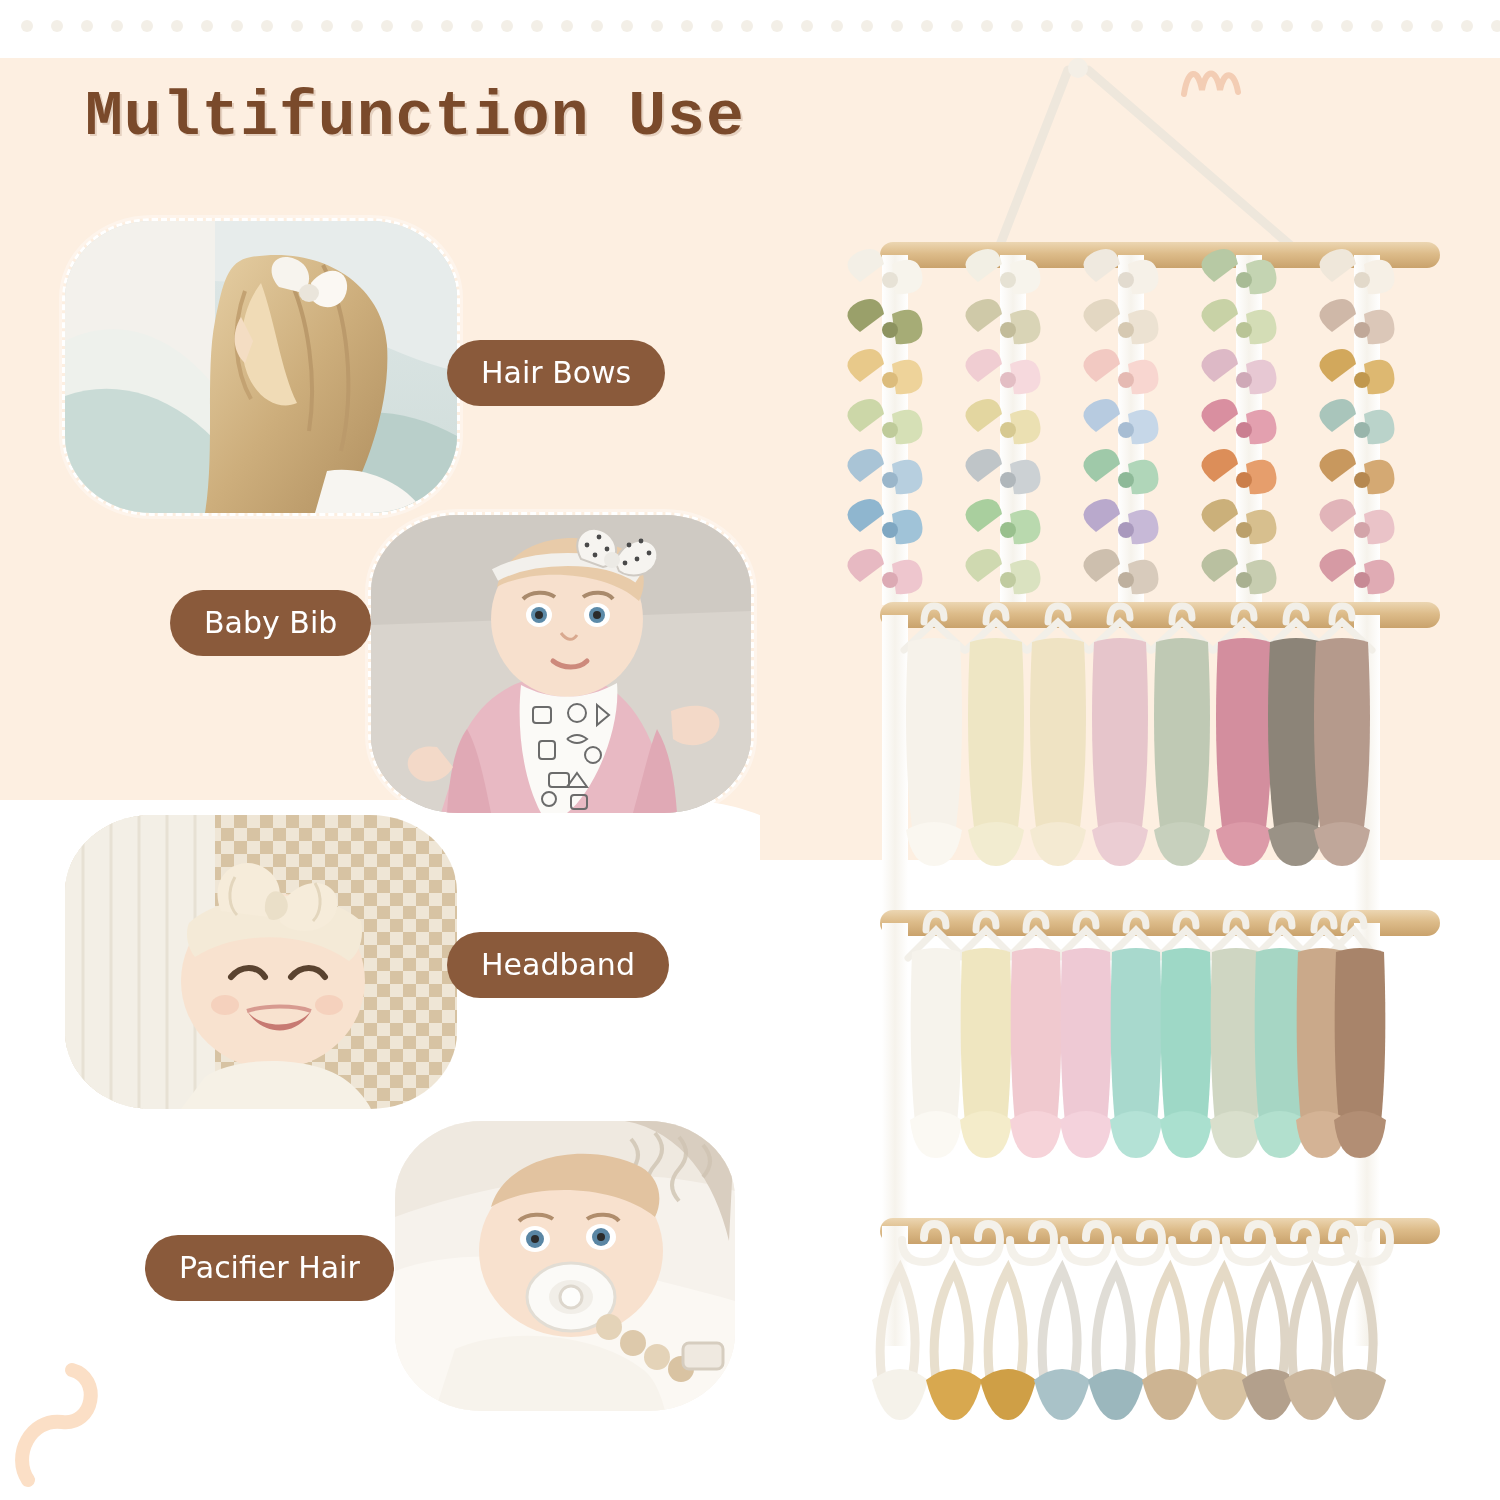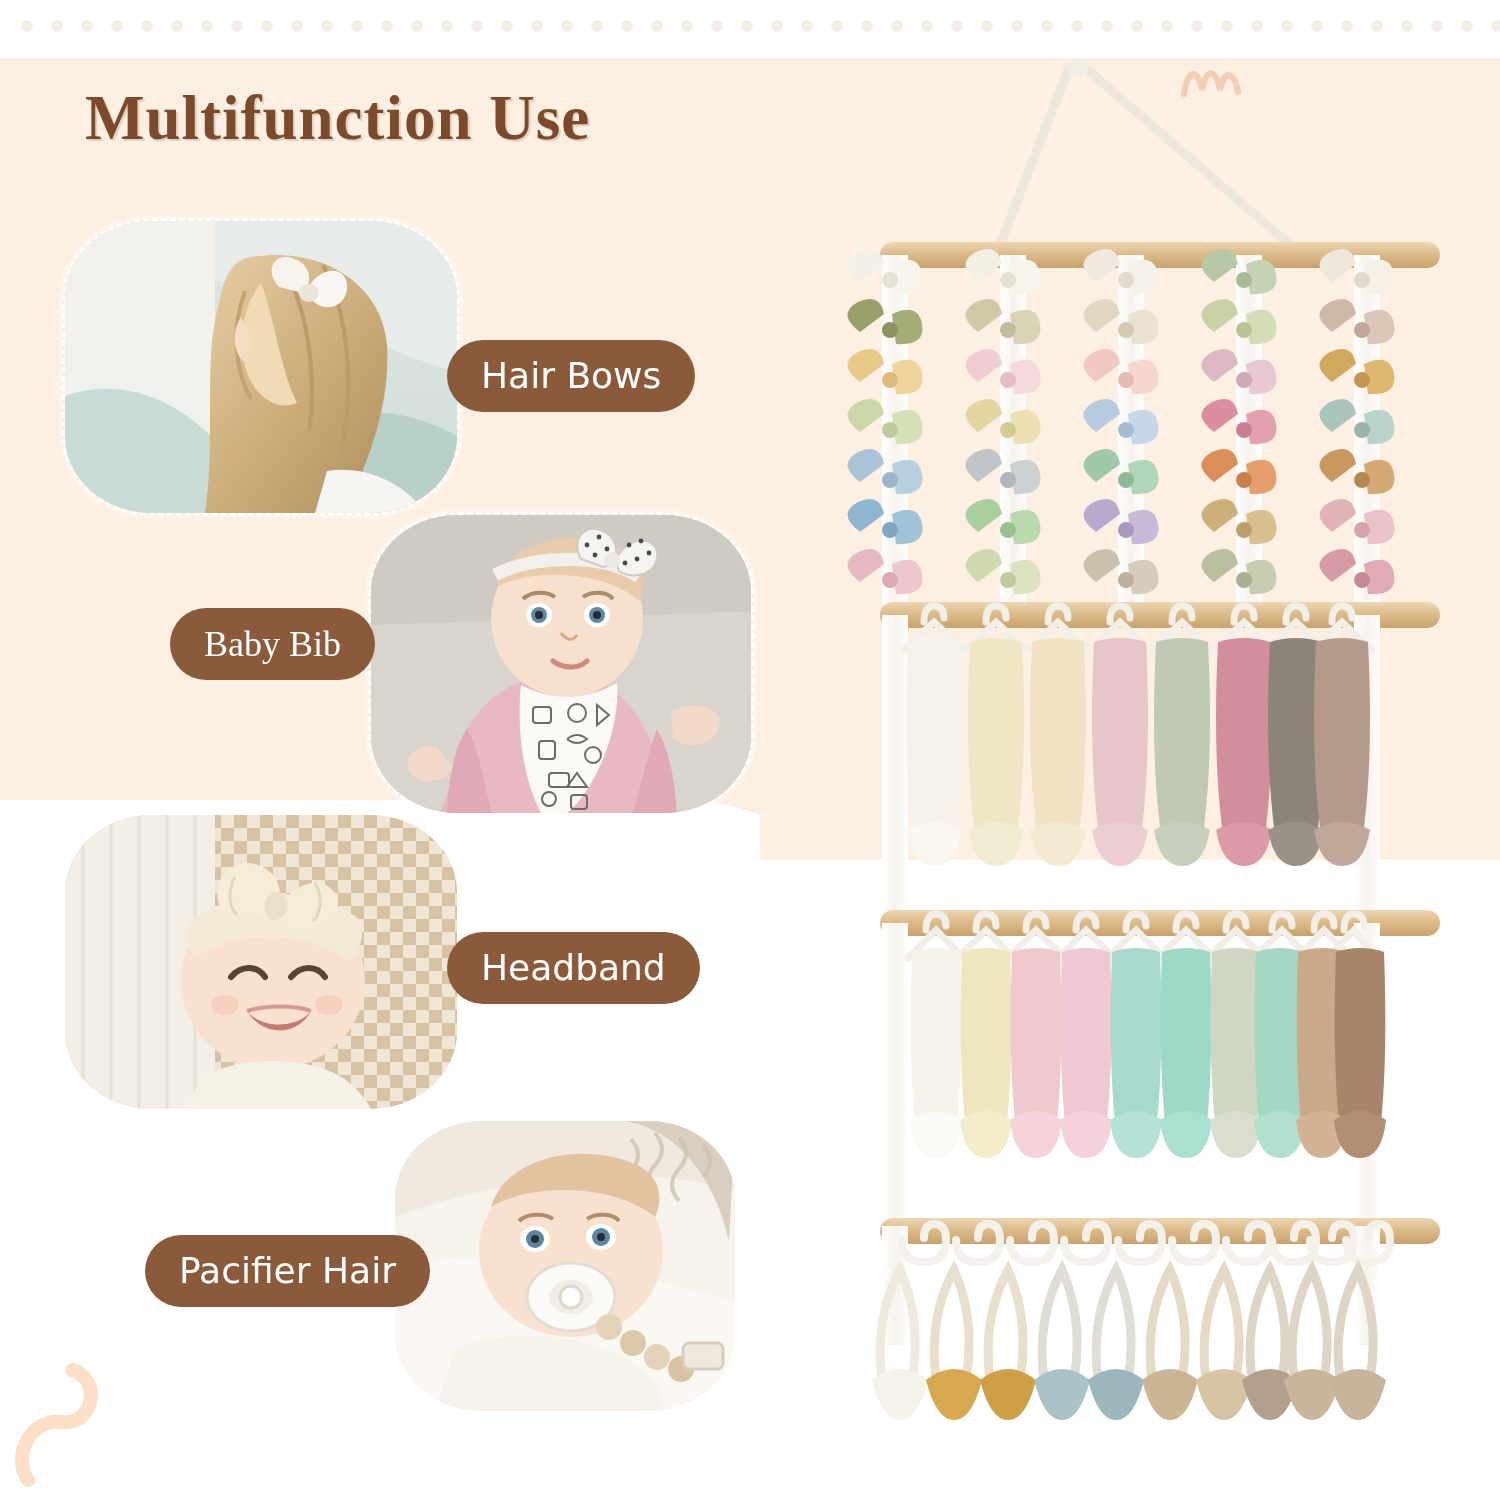--- a/index.html
+++ b/index.html
@@ -41,21 +41,21 @@
     position:absolute;right:250px;top:60px;width:70px;height:40px;
     color:#f6d2bb;
   }
   .squiggle-bl{
     position:absolute;left:10px;bottom:10px;width:120px;height:130px;
     color:#fbe0c8;
   }
   
   .title{
     position:absolute;left:85px;top:82px;
-    font-family:Liberation Serif, serif;
+    font-family:Liberation Mono, monospace;
     font-weight:bold;
     font-size:63px;
     letter-spacing:1px;
     color:#7a4a2b;
     text-shadow:2px 2px 0 rgba(122,74,43,.18);
   }
   
   .photo{
     position:absolute;
     border-radius:90px/80px;
@@ -63,21 +63,21 @@
     overflow:hidden;
     box-shadow:0 0 0 3px rgba(255,255,255,.35);
   }
   .photo .inner{position:absolute;inset:0;}
   
   .pill{
     position:absolute;
     background:#8a5a3b;
     color:#ffffff;
     border-radius:40px;
-    font-size:36px;
+    font-size:30px;
     line-height:1;
     padding:18px 34px;
     white-space:nowrap;
     font-family:"DejaVu Sans", sans-serif;
   }
   
   .organizer{position:absolute;left:820px;top:30px;width:660px;height:1460px;}
   svg{display:block;}
 </style>
 </head>
@@ -310,21 +310,21 @@
       <rect x="168" y="226" width="16" height="18" rx="3"></rect>
       <path d="M196 224 q10 -8 20 0 q-10 8 -20 0"></path>
       <circle cx="222" cy="240" r="8"></circle>
       <rect x="178" y="258" width="20" height="14" rx="3"></rect>
       <path d="M206 258 l10 14 -20 0 z"></path>
       <circle cx="178" cy="284" r="7"></circle>
       <rect x="200" y="280" width="16" height="14" rx="3"></rect>
     </g>
   </svg>
 </div>
-<div class="pill" style="left:170px;top:608px;font-family:Liberation Serif, serif;">
+<div class="pill" style="left:170px;top:590px;">
   <span>Baby Bib</span>
 </div>
 
 <div class="photo" style="left:62px;top:812px;width:392px;height:294px;">
   <svg class="inner" viewBox="0 0 392 294" preserveAspectRatio="none">
     <defs>
       <pattern id="knit" width="26" height="26" patternUnits="userSpaceOnUse">
         <rect width="26" height="26" fill="#d7c3a3"></rect>
         <rect x="0" y="0" width="13" height="13" fill="#efe6d6"></rect>
         <rect x="13" y="13" width="13" height="13" fill="#efe6d6"></rect>

